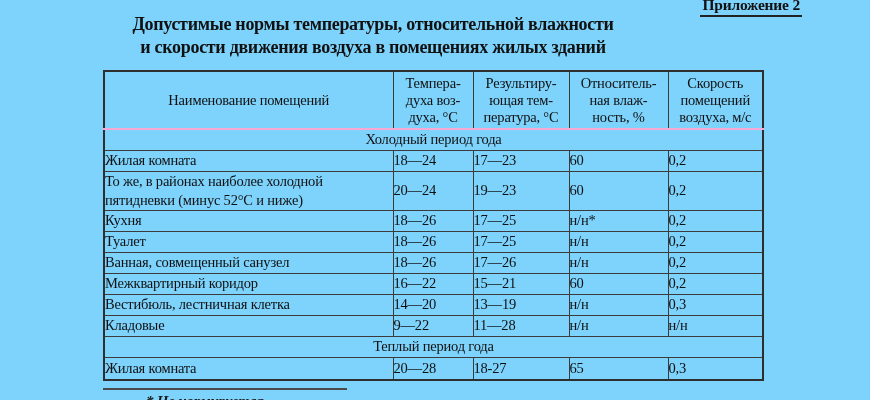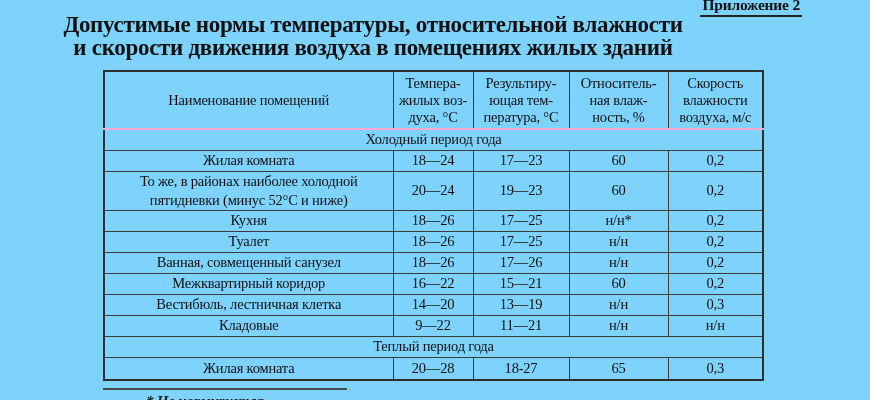--- a/index.html
+++ b/index.html
@@ -25,21 +25,21 @@
     letter-spacing: -0.2px;
     border-bottom: 2px solid #222;
     padding: 0 2px 1px 2px;
   }
   .doc-title {
     position: absolute;
     top: 13px;
     left: 0;
     width: 746px;
     text-align: center;
-    font-size: 23px;
+    font-size: 18px;
     font-weight: bold;
     letter-spacing: -0.3px;
     line-height: 23px;
   }
   table.norms {
     position: absolute;
     top: 70px;
     left: 103px;
     width: 659px;
     border-collapse: collapse;
@@ -55,26 +55,26 @@
     color: #101010;
   }
   table.norms thead th {
     height: 56px;
     font-weight: normal;
     text-align: center;
     line-height: 17px;
     border-bottom: 2px solid #f9a8d4;
   }
   td.name-cell {
-    text-align: center;
+    text-align: left;
     padding: 1px 4px 1px 4px;
     line-height: 19px;
   }
   td.val-cell {
-    text-align: center;
+    text-align: left;
   }
   tr.data-row { height: 21px; }
   tr.section-row { height: 21px; }
   tr.section-row td {
     text-align: center;
     font-weight: normal;
   }
   tr.last-row { height: 23px; }
   .footnote-rule {
     position: absolute;
@@ -115,36 +115,36 @@
         <col style="width: 99px;">
         <col style="width: 95px;">
       </colgroup>
     <thead>
       <tr>
           <th>
             <div>Наименование помещений</div>
           </th>
           <th>
             <div>Темпера-</div>
-            <div>жилых воз-</div>
+            <div>духа воз-</div>
             <div>духа, °С</div>
           </th>
           <th>
             <div>Результиру-</div>
             <div>ющая тем-</div>
             <div>пература, °С</div>
           </th>
           <th>
             <div>Относитель-</div>
             <div>ная влаж-</div>
             <div>ность, %</div>
           </th>
           <th>
             <div>Скорость</div>
-            <div>влажности</div>
+            <div>помещений</div>
             <div>воздуха, м/с</div>
           </th>
         </tr>
     </thead>
     <tbody>
         <tr class="section-row">
           <td colspan="5">Холодный период года</td>
         </tr>
         <tr class="data-row">
           <td class="name-cell">Жилая комната</td>
@@ -191,21 +191,21 @@
         <tr class="data-row">
           <td class="name-cell">Вестибюль, лестничная клетка</td>
           <td class="val-cell">14—20</td>
           <td class="val-cell">13—19</td>
           <td class="val-cell">н/н</td>
           <td class="val-cell">0,3</td>
         </tr>
         <tr class="data-row">
           <td class="name-cell">Кладовые</td>
           <td class="val-cell">9—22</td>
-          <td class="val-cell">11—21</td>
+          <td class="val-cell">11—28</td>
           <td class="val-cell">н/н</td>
           <td class="val-cell">н/н</td>
         </tr>
         <tr class="section-row">
           <td colspan="5">Теплый период года</td>
         </tr>
         <tr class="data-row last-row">
           <td class="name-cell">Жилая комната</td>
           <td class="val-cell">20—28</td>
           <td class="val-cell">18-27</td>

